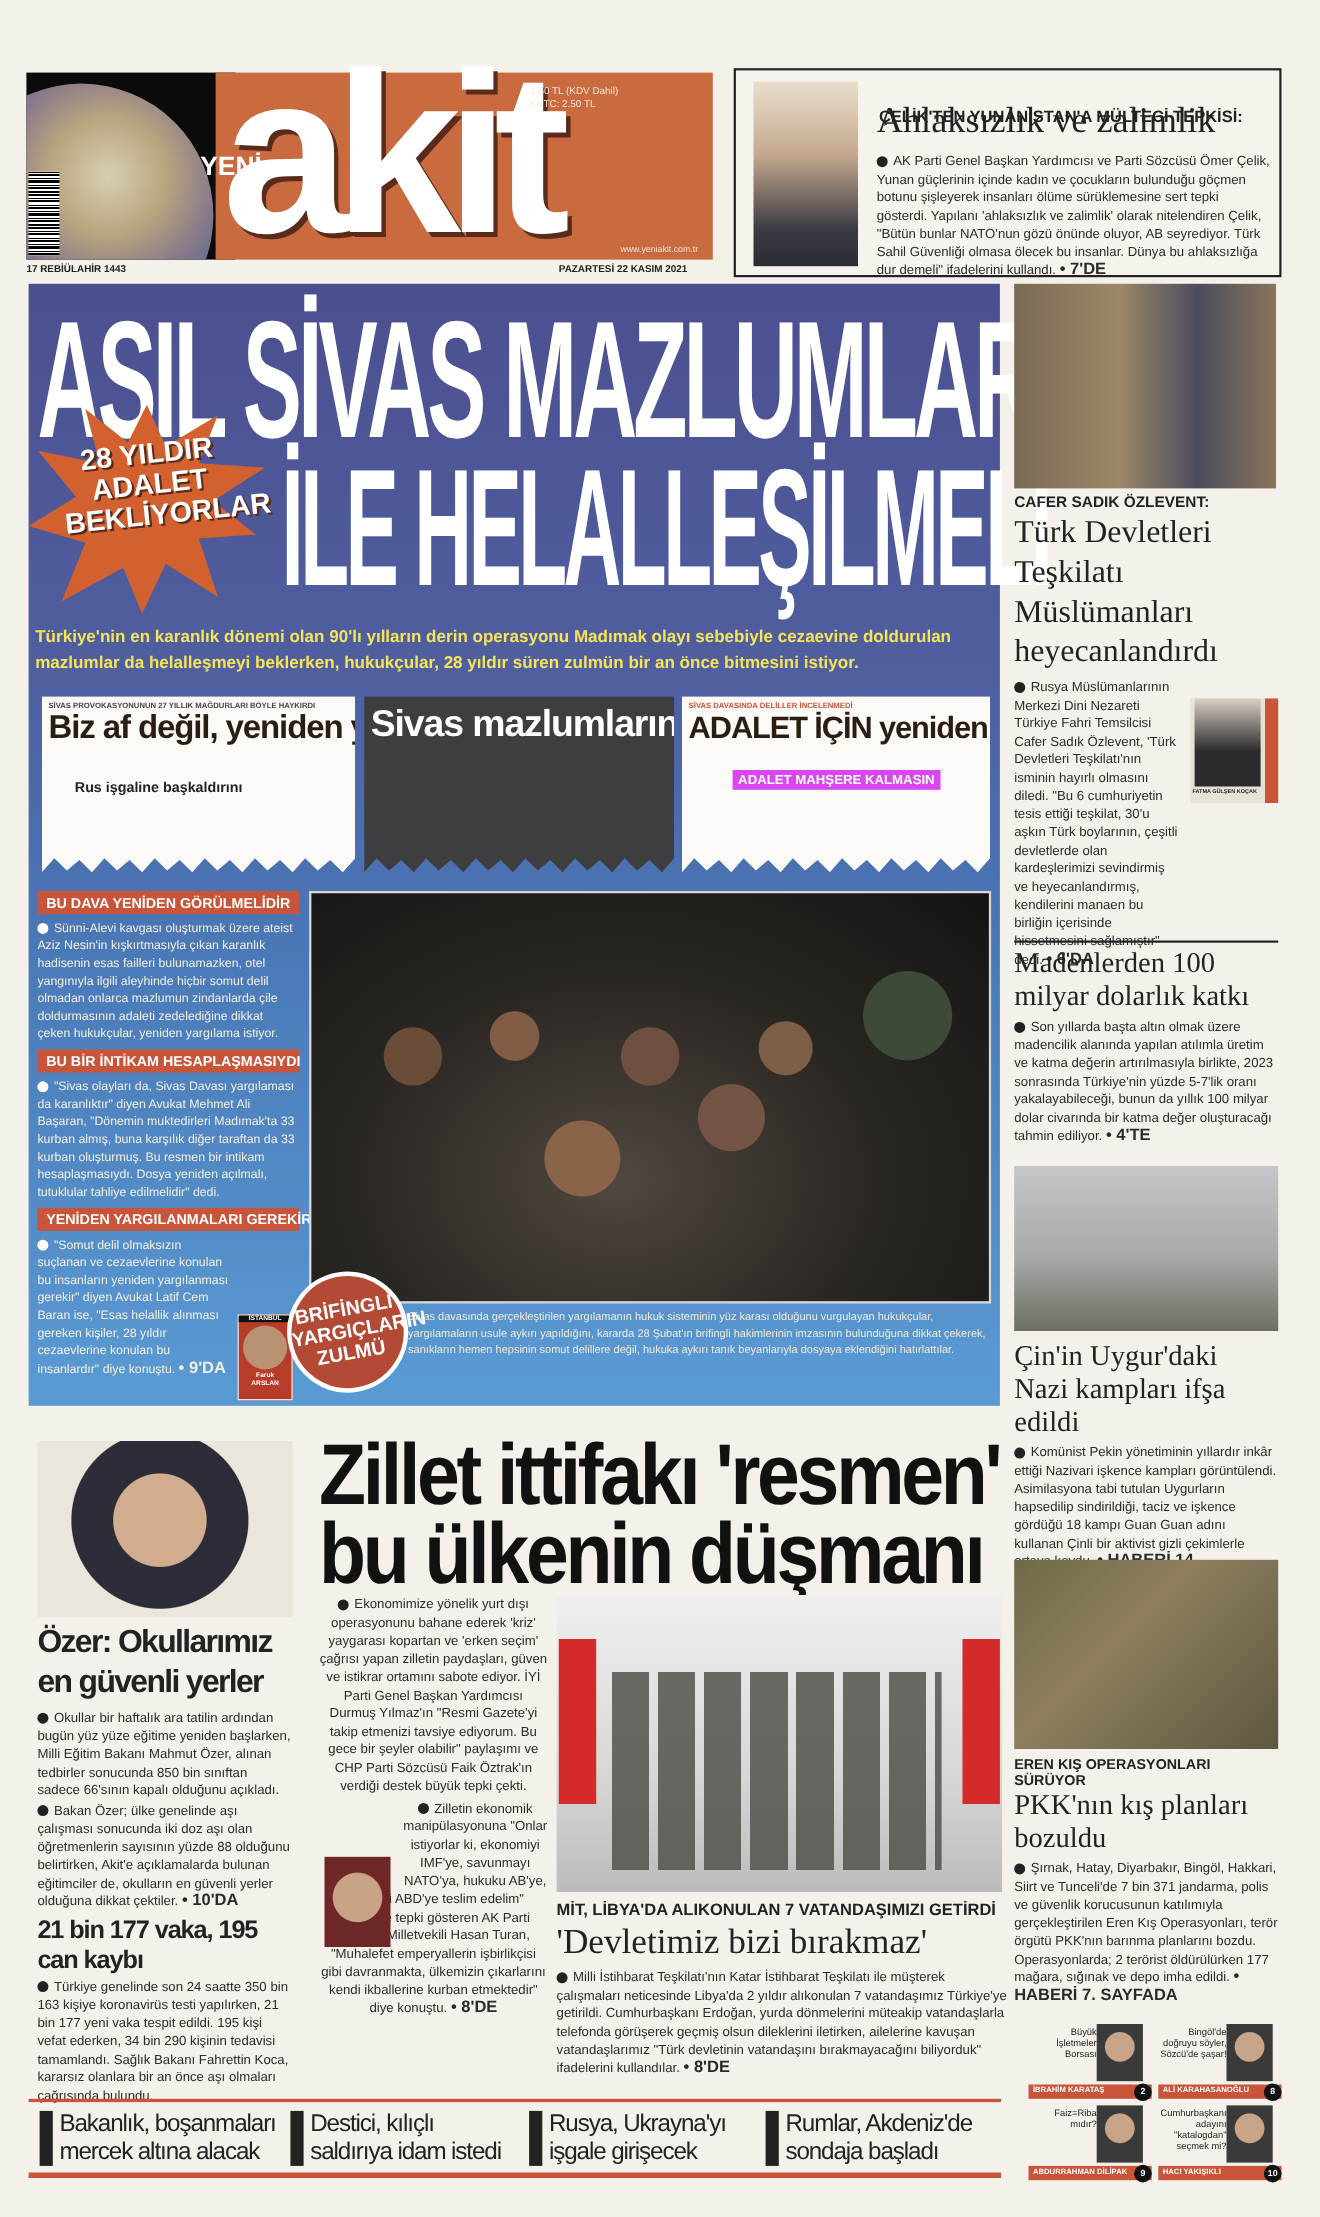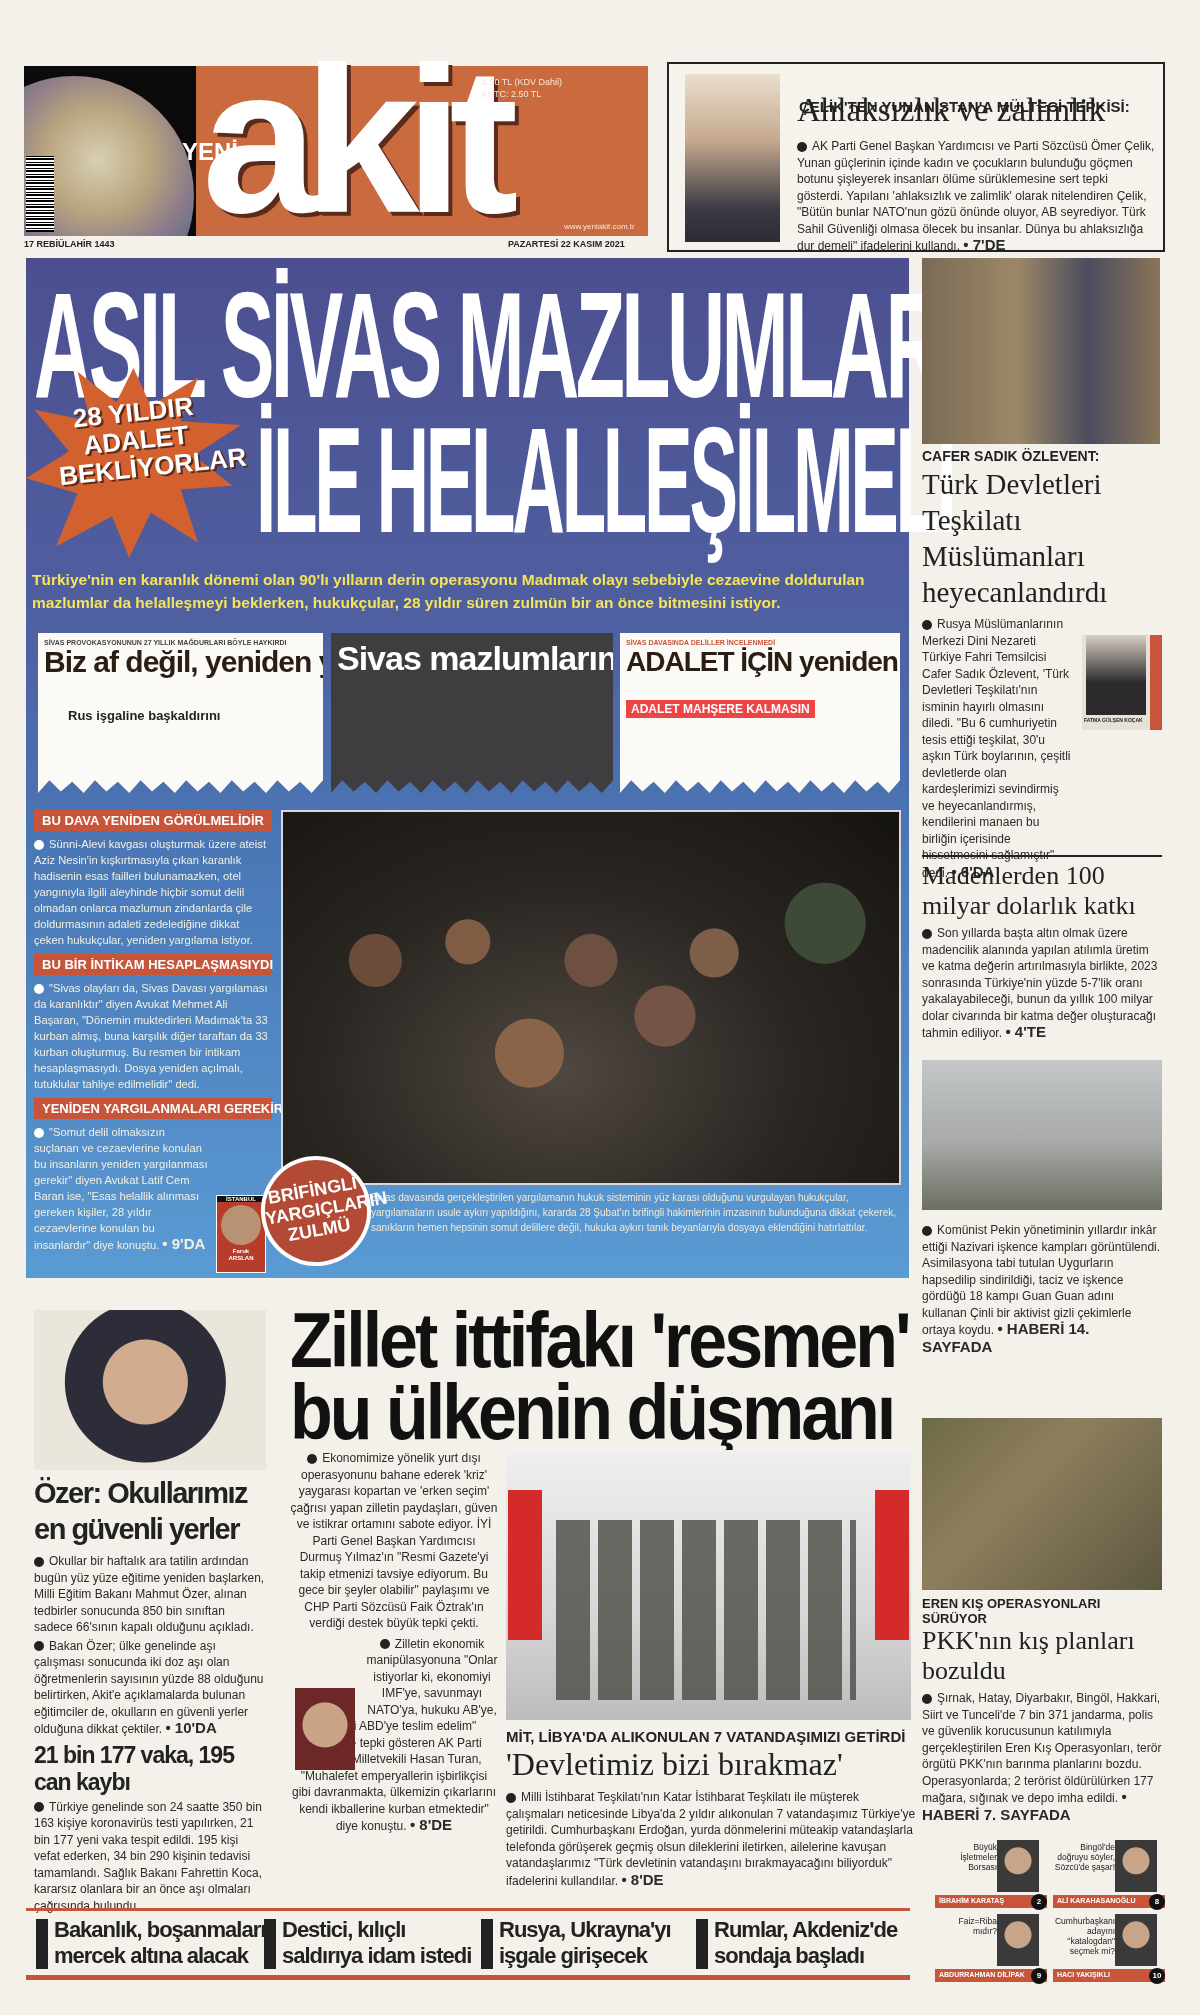--- a/index.html
+++ b/index.html
@@ -111,21 +111,21 @@
   #mit-photo .ppl { position:absolute; left: 50px; top: 70px; width: 300px; height: 180px;
     background: repeating-linear-gradient(90deg, #4a4a44 0 34px, transparent 34px 42px); opacity: .8; }
   #mit { left: 506px; top: 1728px; width: 410px; }
   #mit .kicker { font-size: 15px; font-weight: 700; }
   #mit .hl { font-size: 32px; line-height: 38px; }
 
   
   #bottom-bar { left: 26px; top: 1908px; width: 884px; height: 72px; border-top: 3px solid #c8553a; border-bottom: 5px solid #c8553a; }
   .teaser { position: absolute; top: 6px; height: 54px; }
   .teaser .tag { position:absolute; left:0; top: 2px; width: 12px; height: 50px; background: #222; }
-  .teaser .tx { position:absolute; left: 18px; top: 0; font-weight: 700; font-size: 22px; line-height: 26px; letter-spacing: -1px; white-space: nowrap; }
+  .teaser .tx { position:absolute; left: 18px; top: 0; font-weight: 400; font-size: 22px; line-height: 26px; letter-spacing: -1px; white-space: nowrap; }
 </style>
 </head>
 <body>
 
 <div id="masthead" class="abs">
   <div id="globe" class="abs">
       <div class="earth"></div>
     </div>
   <div id="barcode" class="abs"></div>
   <div id="logo-box" class="abs"></div>
@@ -161,21 +161,21 @@
     <div class="kick">SİVAS PROVOKASYONUNUN 27 YILLIK MAĞDURLARI BÖYLE HAYKIRDI</div>
     <div class="big" style="font-size:30px;line-height:32px;">Biz af değil, yeniden yargılama istiyoruz</div>
     <div style="margin-top:30px;font-weight:700;font-size:13px;color:#222;padding-left:24px;">Rus işgaline başkaldırını</div>
   </div>
   <div id="clip2" class="abs clip" style="padding:6px;">
     <div class="big" style="font-size:34px;line-height:38px;color:#fff;">Sivas mazlumlarına vekilleri suskun</div>
   </div>
   <div id="clip3" class="abs clip" style="padding:6px;">
     <div class="kick" style="color:#c8553a;">SİVAS DAVASINDA DELİLLER İNCELENMEDİ</div>
     <div class="big" style="font-size:28px;line-height:32px;">ADALET İÇİN yeniden yargılansınlar</div>
-    <div style="margin-top:22px;font-weight:700;font-size:12px;color:#fff;background:#ef4444;display:inline-block;padding:2px 5px;">ADALET MAHŞERE KALMASIN</div>
+    <div style="margin-top:22px;font-weight:700;font-size:12px;color:#fff;background:#d946ef;display:inline-block;padding:2px 5px;margin-left:40px;">ADALET MAHŞERE KALMASIN</div>
   </div>
 
   <div id="side" class="abs">
     <div class="redbar">BU DAVA YENİDEN GÖRÜLMELİDİR</div>
     <div class="sec"><span class="dot"></span><span>Sünni-Alevi kavgası oluşturmak üzere ateist Aziz Nesin'in kışkırtmasıyla çıkan karanlık hadisenin esas failleri bulunamazken, otel yangınıyla ilgili aleyhinde hiçbir somut delil olmadan onlarca mazlumun zindanlarda çile doldurmasının adaleti zedelediğine dikkat çeken hukukçular, yeniden yargılama istiyor.</span></div>
     <div class="redbar">BU BİR İNTİKAM HESAPLAŞMASIYDI</div>
     <div class="sec"><span class="dot"></span><span>"Sivas olayları da, Sivas Davası yargılaması da karanlıktır" diyen Avukat Mehmet Ali Başaran, "Dönemin muktedirleri Madımak'ta 33 kurban almış, buna karşılık diğer taraftan da 33 kurban oluşturmuş. Bu resmen bir intikam hesaplaşmasıydı. Dosya yeniden açılmalı, tutuklular tahliye edilmelidir" dedi.</span></div>
     <div class="redbar">YENİDEN YARGILANMALARI GEREKİR</div>
     <div class="sec" style="width:175px;"><span class="dot"></span><span>"Somut delil olmaksızın suçlanan ve cezaevlerine konulan bu insanların yeniden yargılanması gerekir" diyen Avukat Latif Cem Baran ise, "Esas helallik alınması gereken kişiler, 28 yıldır cezaevlerine konulan bu insanlardır" diye konuştu.</span> <span class="ref">• 9'DA</span></div>
     <div id="ist-photo">
@@ -205,20 +205,21 @@
   </div>
 </div>
 
 <div id="maden" class="abs" style="border-top:2px solid #222;padding-top:4px;">
   <div class="hl serif">Madenlerden 100 milyar dolarlık katkı</div>
   <div class="body-text" style="margin-top:4px;"><span class="dot"></span><span>Son yıllarda başta altın olmak üzere madencilik alanında yapılan atılımla üretim ve katma değerin artırılmasıyla birlikte, 2023 sonrasında Türkiye'nin yüzde 5-7'lik oranı yakalayabileceği, bunun da yıllık 100 milyar dolar civarında bir katma değer oluşturacağı tahmin ediliyor.</span> <span class="ref">• 4'TE</span></div>
 </div>
 
 <div id="uygur-photo" class="abs"></div>
 <div id="uygur" class="abs">
+  <div class="hl serif">Çin'in Uygur'daki Nazi kampları ifşa edildi</div>
   <div class="body-text" style="margin-top:4px;"><span class="dot"></span><span>Komünist Pekin yönetiminin yıllardır inkâr ettiği Nazivari işkence kampları görüntülendi. Asimilasyona tabi tutulan Uygurların hapsedilip sindirildiği, taciz ve işkence gördüğü 18 kampı Guan Guan adını kullanan Çinli bir aktivist gizli çekimlerle ortaya koydu.</span> <span class="ref">• HABERİ 14. SAYFADA</span></div>
 </div>
 
 <div id="pkk-photo" class="abs"></div>
 <div id="pkk" class="abs">
   <div class="kicker">EREN KIŞ OPERASYONLARI SÜRÜYOR</div>
   <div class="hl serif">PKK'nın kış planları bozuldu</div>
   <div class="body-text" style="margin-top:4px;"><span class="dot"></span><span>Şırnak, Hatay, Diyarbakır, Bingöl, Hakkari, Siirt ve Tunceli'de 7 bin 371 jandarma, polis ve güvenlik korucusunun katılımıyla gerçekleştirilen Eren Kış Operasyonları, terör örgütü PKK'nın barınma planlarını bozdu. Operasyonlarda; 2 terörist öldürülürken 177 mağara, sığınak ve depo imha edildi.</span> <span class="ref">• HABERİ 7. SAYFADA</span></div>
 </div>
 

